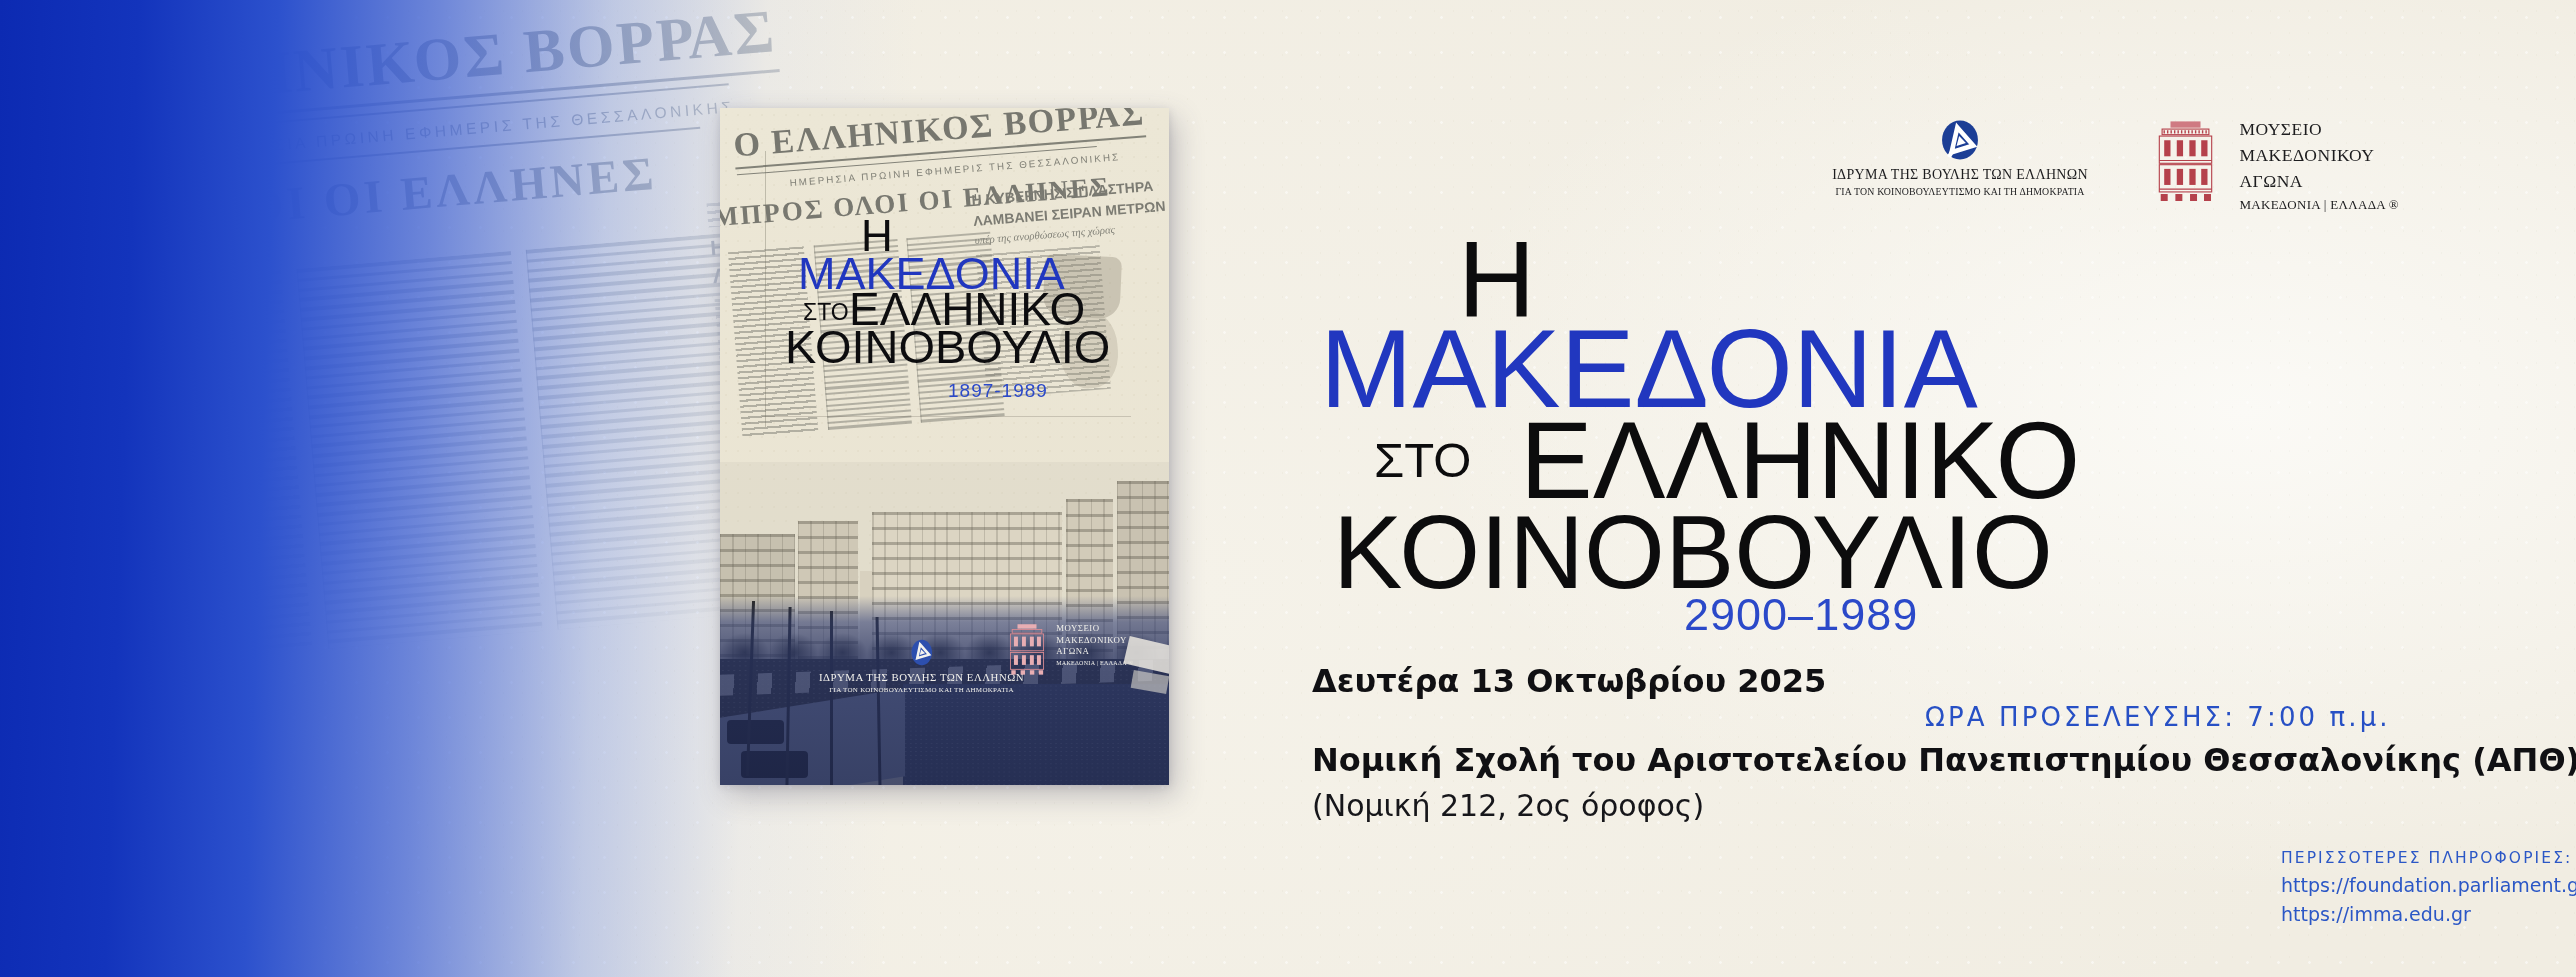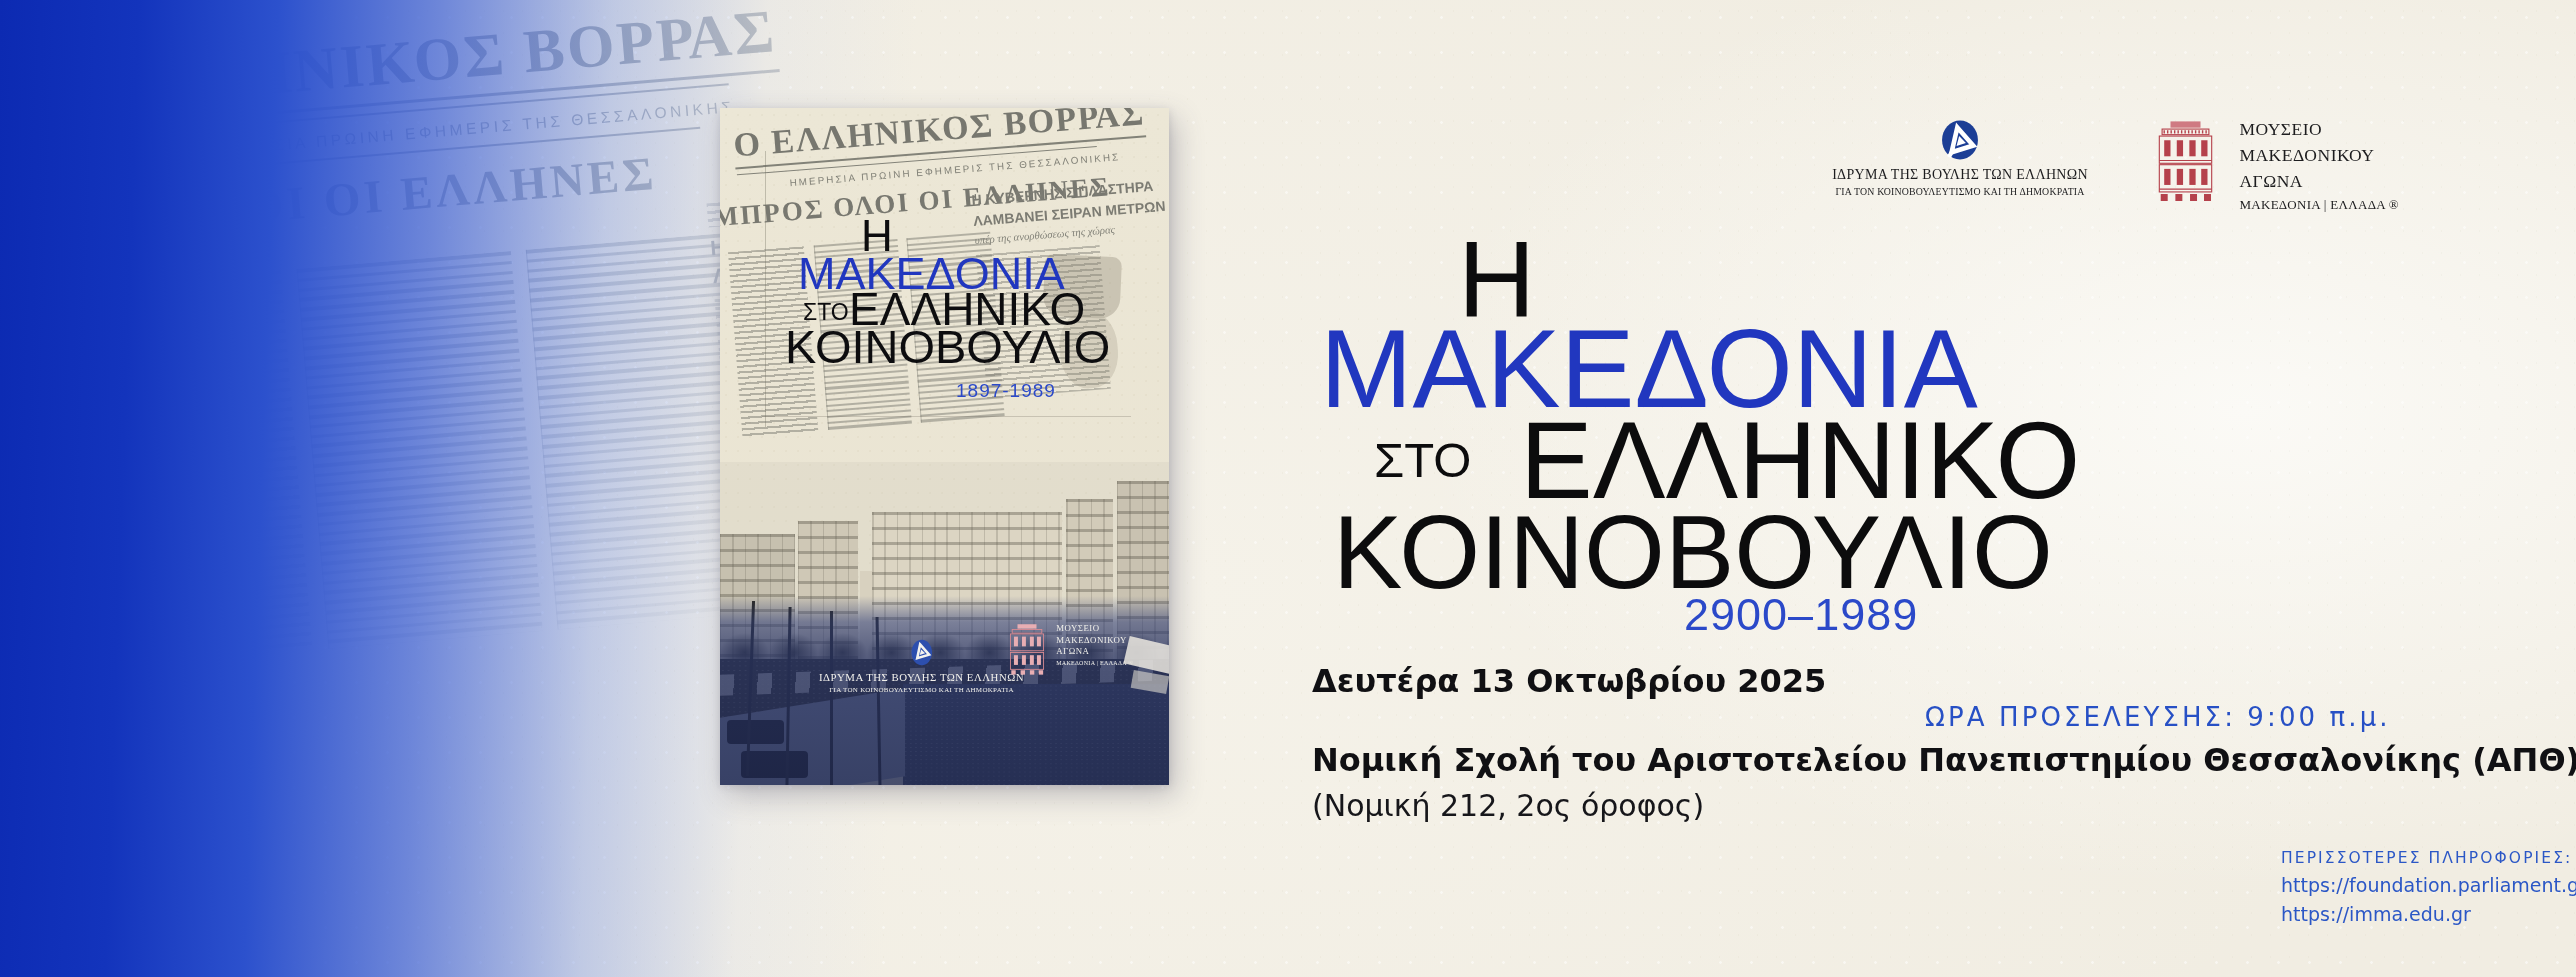--- a/index.html
+++ b/index.html
@@ -99,21 +99,21 @@
   .cover-frame-v{position:absolute;left:45px;top:43px;width:1px;height:276px;background:rgba(110,105,92,.35);}
   .cover-frame-h{position:absolute;left:42px;top:308px;width:369px;height:1px;background:rgba(110,105,92,.28);}
 
   .cover-title{position:absolute;inset:0;}
   .ct{position:absolute;line-height:1;white-space:nowrap;font-weight:400;color:#0d0d0f;}
   .ct-article{left:141px;top:106px;font-size:44px;}
   .ct-line1{left:78px;top:143px;font-size:45px;color:#2137bf;}
   .ct-prep{left:83px;top:193px;font-size:23px;text-transform:uppercase;}
   .ct-line2{left:129px;top:178px;font-size:46px;}
   .ct-line3{left:65px;top:215px;font-size:47px;}
-  .ct-years{left:236px;top:273px;font-size:19px;letter-spacing:1px;color:#2b49c9;}
+  .ct-years{left:228px;top:273px;font-size:19px;letter-spacing:1px;color:#2b49c9;}
 
   
   .cover-photo{position:absolute;left:0;top:354px;right:0;bottom:0;background:rgba(205,200,184,.25);}
   .bld{position:absolute;background-color:#d4cdbb;}
   .bld.win{background-image:
       repeating-linear-gradient(180deg, rgba(88,84,72,.38) 0 3.1px, transparent 3.1px 15px),
       repeating-linear-gradient(90deg, rgba(88,84,72,.22) 0 1.5px, transparent 1.5px 12.4px);}
   .trees{position:absolute;left:0;right:0;top:171px;height:47px;
     background:radial-gradient(closest-side, rgba(52,50,40,.85), rgba(52,50,40,0));
     background-size:49px 39px;background-repeat:repeat;}
@@ -358,21 +358,21 @@
     <div class="mt mt-article">Η</div>
     <div class="mt mt-line1">ΜΑΚΕΔΟΝΙΑ</div>
     <div class="mt mt-prep">στο</div>
     <div class="mt mt-line2">ΕΛΛΗΝΙΚΟ</div>
     <div class="mt mt-line3">ΚΟΙΝΟΒΟΥΛΙΟ</div>
     <div class="mt mt-years">2900–1989</div>
   </div>
 
   <div class="details">
     <div class="d-date">Δευτέρα 13 Οκτωβρίου 2025</div>
-    <div class="d-time">ΩΡΑ ΠΡΟΣΕΛΕΥΣΗΣ: 9:00 π.μ.</div>
+    <div class="d-time">ΩΡΑ ΠΡΟΣΕΛΕΥΣΗΣ: 7:00 π.μ.</div>
     <div class="d-venue">Νομική Σχολή του Αριστοτελείου Πανεπιστημίου Θεσσαλονίκης (ΑΠΘ)</div>
     <div class="d-room">(Νομική 212, 2ος όροφος)</div>
   </div>
 
   <div class="moreinfo">
     <div class="mi-label">ΠΕΡΙΣΣΟΤΕΡΕΣ ΠΛΗΡΟΦΟΡΙΕΣ:</div>
     <a href="#" class="mi-link">https://foundation.parliament.gr</a>
     <a href="#" class="mi-link">https://imma.edu.gr</a>
   </div>
 </div>

